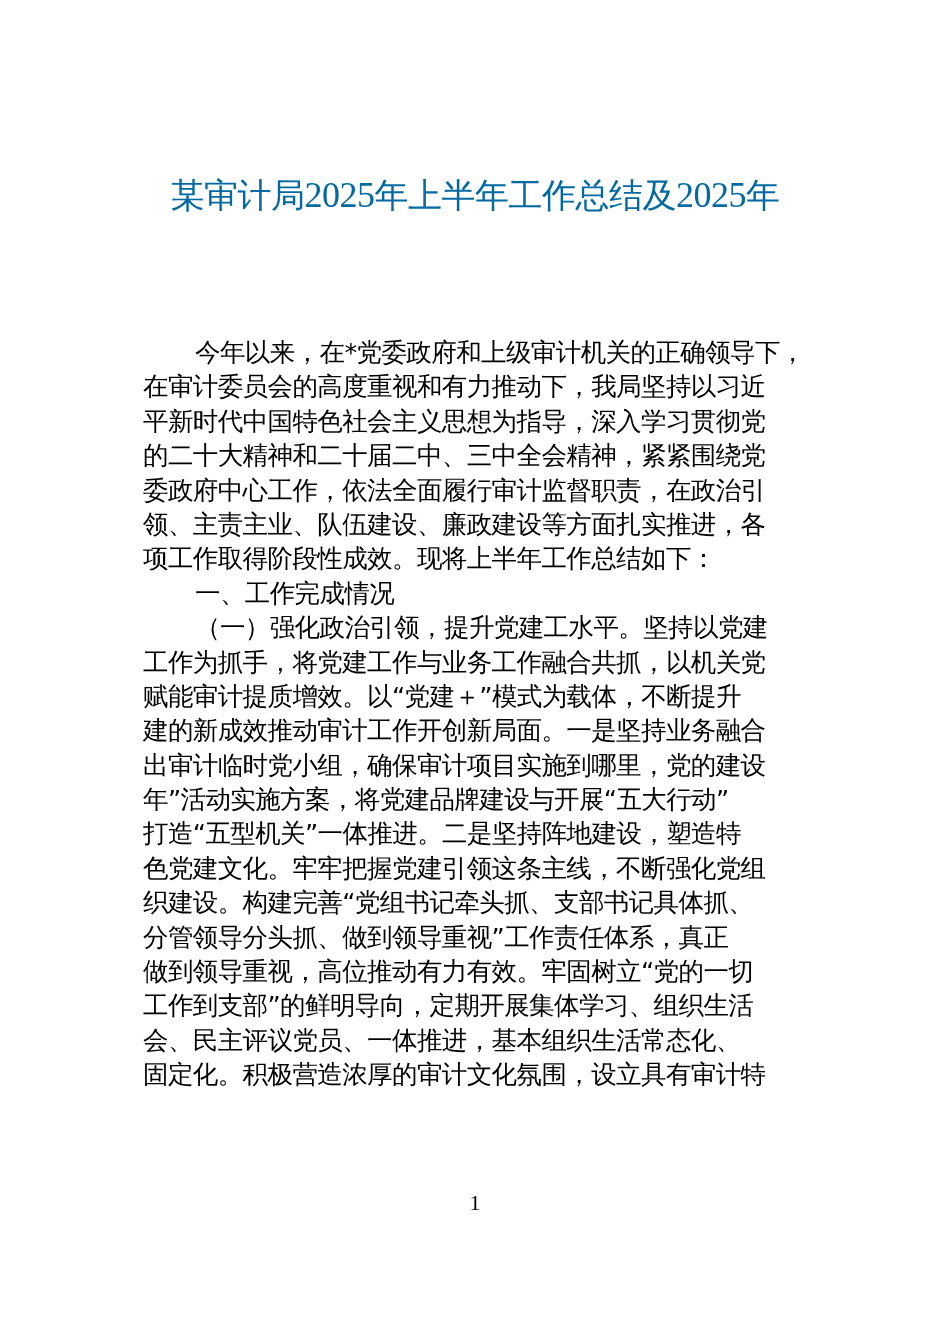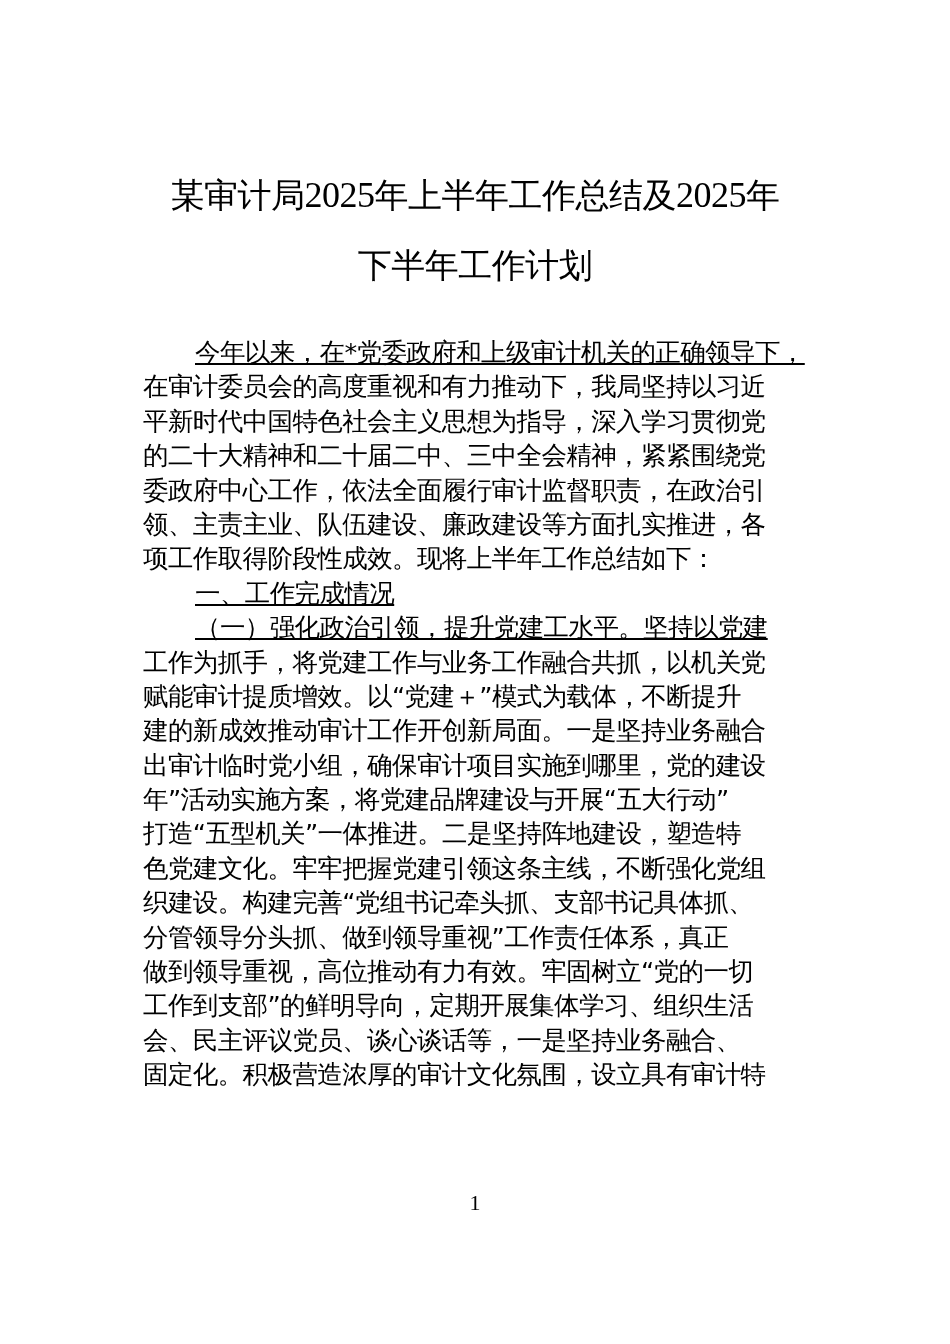--- a/index.html
+++ b/index.html
@@ -1,36 +1,35 @@
 <!DOCTYPE html>
 <html><head>
 <meta charset="utf-8">
 <style>
   html, body { margin: 0; padding: 0; background: #ffffff; }
   body { width: 950px; height: 1344px; position: relative; overflow: hidden;
          font-family: "DejaVu Sans", sans-serif; color: #000; }
   .page { position: absolute; left: 0; top: 0; width: 950px; height: 1344px; background: #fff; }
   .title { position: absolute; left: 100px; width: 750px; text-align: center;
-           font-size: 34px; line-height: 40px; letter-spacing: -0.5px; color: #000000; }
+           font-size: 34px; line-height: 40px; letter-spacing: -0.5px; color: #0369a1; }
   .title .num { font-family: "Liberation Serif", serif; font-size: 36px; }
   .t1 { top: 175px; }
   .t2 { top: 245px; }
   .body { position: absolute; left: 143px; top: 335px; width: 670px; }
   .line { height: 34.4px; line-height: 34.4px; font-size: 25.5px; white-space: nowrap;
           letter-spacing: -0.6px; }
-  .indent { padding-left: 52px; text-decoration: underline; }
+  .indent { padding-left: 52px; }
   .pageno { position: absolute; top: 1190px; left: 0; width: 950px; text-align: center;
             font-family: "Liberation Serif", serif; font-size: 22px; }
 </style>
 </head>
 <body>
 
 <div class="page">
   <div class="title t1"><span>某审计局</span><span class="num">2025</span><span>年上半年工作总结及</span><span class="num">2025</span><span>年</span></div>
-  <div class="title t2">下半年工作计划</div>
 
   <div class="body">
     <div class="line indent">今年以来，在*党委政府和上级审计机关的正确领导下，</div>
     <div class="line">在审计委员会的高度重视和有力推动下，我局坚持以习近</div>
     <div class="line">平新时代中国特色社会主义思想为指导，深入学习贯彻党</div>
     <div class="line">的二十大精神和二十届二中、三中全会精神，紧紧围绕党</div>
     <div class="line">委政府中心工作，依法全面履行审计监督职责，在政治引</div>
     <div class="line">领、主责主业、队伍建设、廉政建设等方面扎实推进，各</div>
     <div class="line">项工作取得阶段性成效。现将上半年工作总结如下：</div>
     <div class="line indent">一、工作完成情况</div>
@@ -39,18 +38,18 @@
     <div class="line">赋能审计提质增效。以“党建＋”模式为载体，不断提升</div>
     <div class="line">建的新成效推动审计工作开创新局面。一是坚持业务融合</div>
     <div class="line">出审计临时党小组，确保审计项目实施到哪里，党的建设</div>
     <div class="line">年”活动实施方案，将党建品牌建设与开展“五大行动”</div>
     <div class="line">打造“五型机关”一体推进。二是坚持阵地建设，塑造特</div>
     <div class="line">色党建文化。牢牢把握党建引领这条主线，不断强化党组</div>
     <div class="line">织建设。构建完善“党组书记牵头抓、支部书记具体抓、</div>
     <div class="line">分管领导分头抓、做到领导重视”工作责任体系，真正</div>
     <div class="line">做到领导重视，高位推动有力有效。牢固树立“党的一切</div>
     <div class="line">工作到支部”的鲜明导向，定期开展集体学习、组织生活</div>
-    <div class="line">会、民主评议党员、谈心谈话等，一是坚持业务融合、</div>
+    <div class="line">会、民主评议党员、一体推进，基本组织生活常态化、</div>
     <div class="line">固定化。积极营造浓厚的审计文化氛围，设立具有审计特</div>
   </div>
 
   <div class="pageno">1</div>
 </div>
 
 </body></html>

